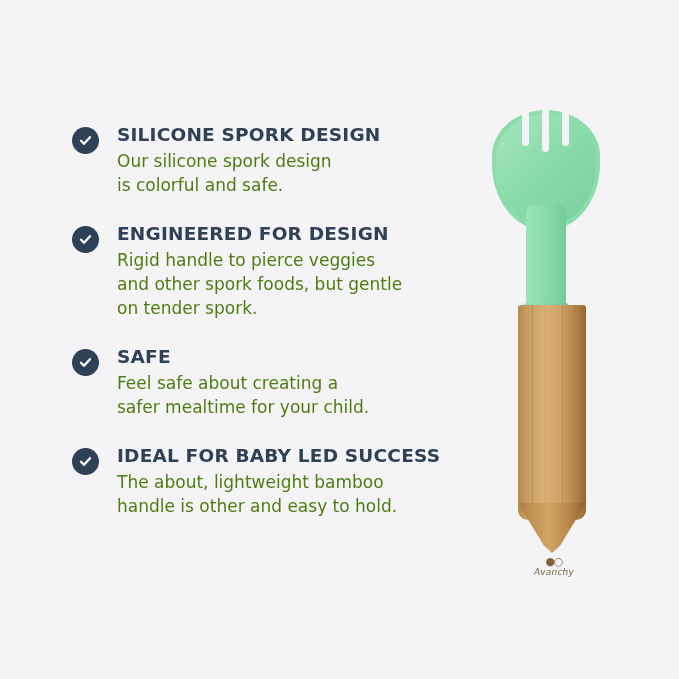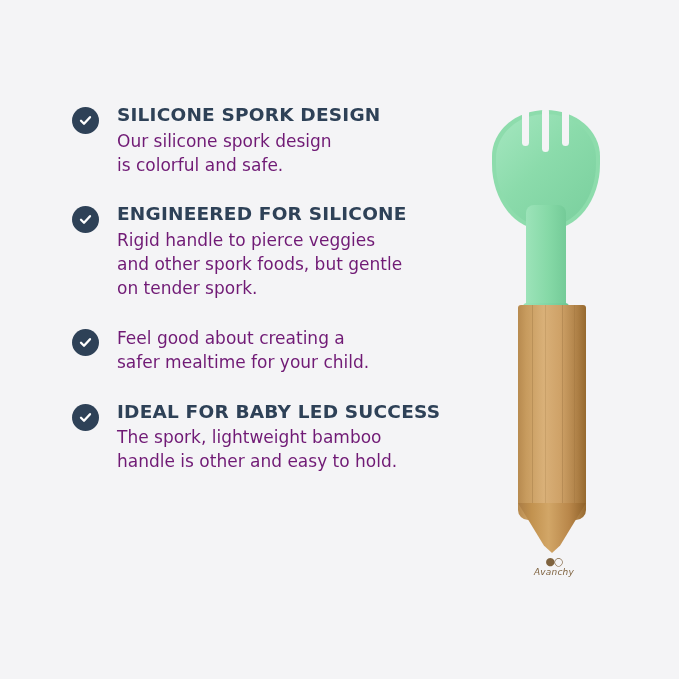--- a/index.html
+++ b/index.html
@@ -18,21 +18,21 @@
     position: relative;
     width: 679px;
     height: 679px;
     background: #f4f4f6;
   }
 
   
   .features {
     position: absolute;
     left: 72px;
-    top: 104px;
+    top: 124px;
     width: 400px;
   }
   .feature {
     position: relative;
     padding-left: 45px;
     margin-bottom: 26px;
   }
   .check-badge {
     position: absolute;
     left: 0;
@@ -54,21 +54,21 @@
     font-size: 18.5px;
     letter-spacing: 0.2px;
     color: #2e4157;
     line-height: 1.18;
     margin: 0 0 3px 0;
     white-space: nowrap;
   }
   .feature-body {
     font-family: "DejaVu Sans", sans-serif;
     font-size: 17px;
-    color: #701a75;
+    color: #4d7c0f;
     line-height: 1.42;
     margin: 0;
     font-weight: 400;
   }
   .feature-body .line {
     display: block;
     white-space: nowrap;
   }
 
   
@@ -227,49 +227,50 @@
         <span class="line">is colorful and safe.</span>
       </p>
     </div>
 
     <div class="feature">
       <span class="check-badge">
         <svg width="15" height="15" viewBox="0 0 15 15" aria-hidden="true">
           <path d="M3 7.8 L6 10.8 L12 4.2" fill="none" stroke="#ffffff" stroke-width="2.3" stroke-linecap="round" stroke-linejoin="round"></path>
         </svg>
       </span>
-      <p class="feature-title">ENGINEERED FOR SILICONE</p>
+      <p class="feature-title">ENGINEERED FOR DESIGN</p>
       <p class="feature-body">
         <span class="line">Rigid handle to pierce veggies</span>
         <span class="line">and other spork foods, but gentle</span>
         <span class="line">on tender spork.</span>
       </p>
     </div>
 
     <div class="feature">
       <span class="check-badge">
         <svg width="15" height="15" viewBox="0 0 15 15" aria-hidden="true">
           <path d="M3 7.8 L6 10.8 L12 4.2" fill="none" stroke="#ffffff" stroke-width="2.3" stroke-linecap="round" stroke-linejoin="round"></path>
         </svg>
       </span>
+      <p class="feature-title">SAFE</p>
       <p class="feature-body">
-        <span class="line">Feel good about creating a</span>
+        <span class="line">Feel safe about creating a</span>
         <span class="line">safer mealtime for your child.</span>
       </p>
     </div>
 
     <div class="feature">
       <span class="check-badge">
         <svg width="15" height="15" viewBox="0 0 15 15" aria-hidden="true">
           <path d="M3 7.8 L6 10.8 L12 4.2" fill="none" stroke="#ffffff" stroke-width="2.3" stroke-linecap="round" stroke-linejoin="round"></path>
         </svg>
       </span>
       <p class="feature-title">IDEAL FOR BABY LED SUCCESS</p>
       <p class="feature-body">
-        <span class="line">The spork, lightweight bamboo</span>
+        <span class="line">The about, lightweight bamboo</span>
         <span class="line">handle is other and easy to hold.</span>
       </p>
     </div>
 
   </div>
 
   <div class="spork">
 
     <div class="spork-head">
       <div class="bowl">

